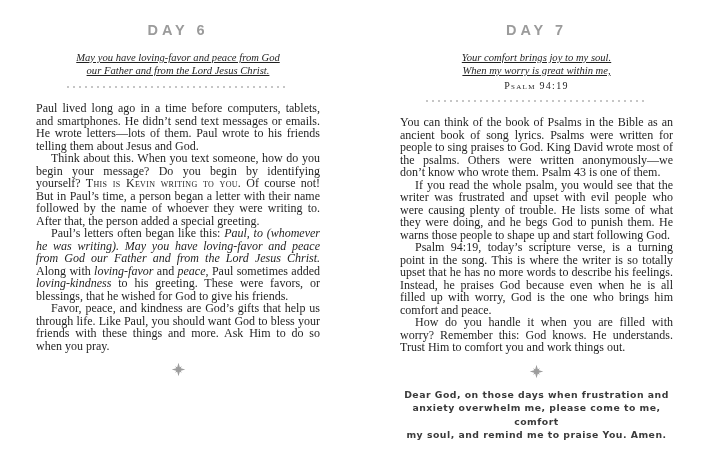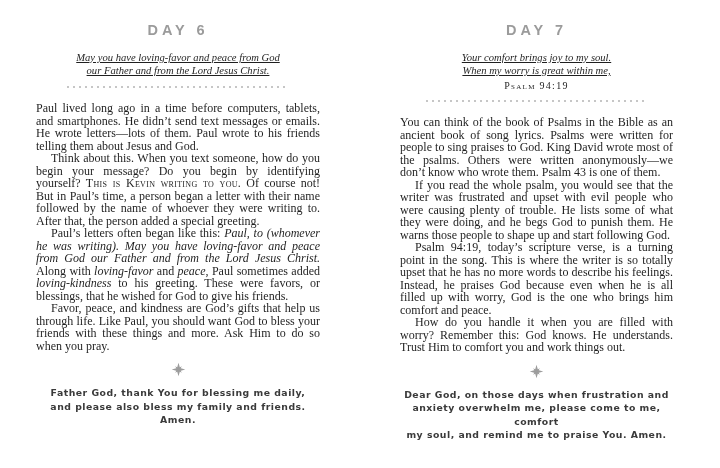--- a/index.html
+++ b/index.html
@@ -92,24 +92,20 @@
         <p class="indent"><span class="s-n">Think about this. When you text someone, how do you begin your message? Do you begin by identifying yourself? </span><span class="s-sc">This is Kevin writing to you.</span><span class="s-n"> Of course not! But in Paul’s time, a person began a letter with their name followed by the name of whoever they were writing to. After that, the person added a special greeting.</span></p>
         <p class="indent"><span class="s-n">Paul’s letters often began like this: </span><span class="s-i">Paul, to (whomever he was writing). May you have loving-favor and peace from God our Father and from the Lord Jesus Christ.</span><span class="s-n"> Along with </span><span class="s-i">loving-favor</span><span class="s-n"> and </span><span class="s-i">peace</span><span class="s-n">, Paul sometimes added </span><span class="s-i">loving-kindness</span><span class="s-n"> to his greeting. These were favors, or blessings, that he wished for God to give his friends.</span></p>
         <p class="indent"><span class="s-n">Favor, peace, and kindness are God’s gifts that help us through life. Like Paul, you should want God to bless your friends with these things and more. Ask Him to do so when you pray.</span></p>
       </div>
     <div class="star-wrap">
       <svg viewBox="0 0 20 20" aria-hidden="true">
         <path d="M10 1 L12 8 L19 10 L12 12 L10 19 L8 12 L1 10 L8 8 Z"></path>
         <path d="M5.6 5.6 L10 8 L14.4 5.6 L12 10 L14.4 14.4 L10 12 L5.6 14.4 L8 10 Z"></path>
       </svg>
     </div>
-    <div class="prayer">
-        <div>Father God, thank You for blessing me daily,</div>
-        <div>and please also bless my family and friends. Amen.</div>
-      </div>
   </div>
 
   <div class="page right">
     <div class="day-label">DAY 7</div>
     <div class="verse">
         <div>Your comfort brings joy to my soul.</div>
         <div>When my worry is great within me,</div>
       </div>
     <div class="reference">Psalm 94:19</div>
     <div class="dotted-rule"></div>

